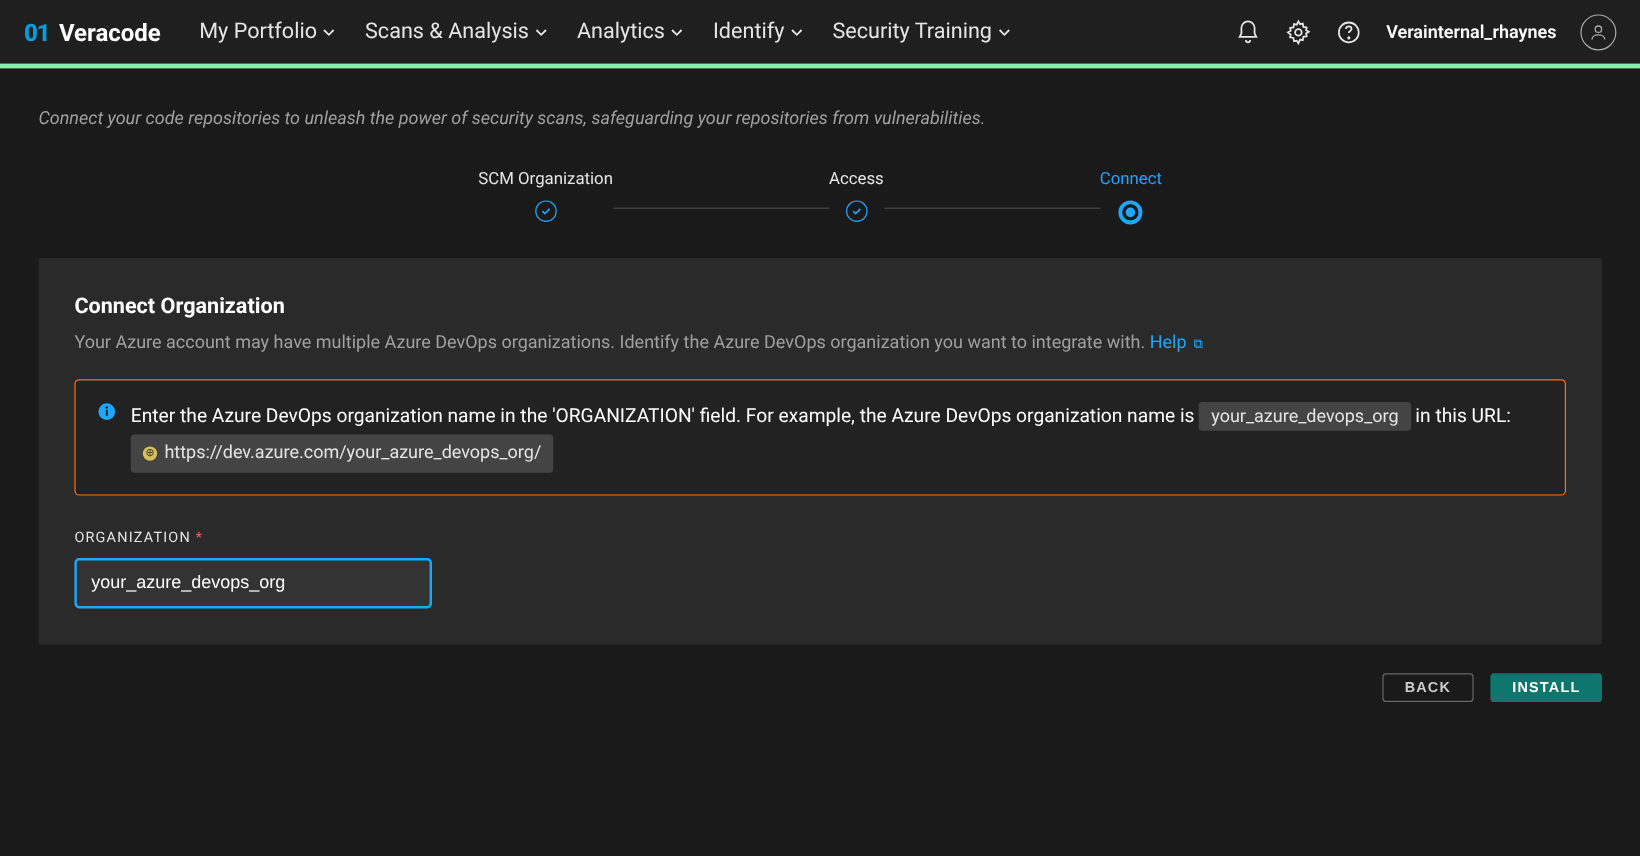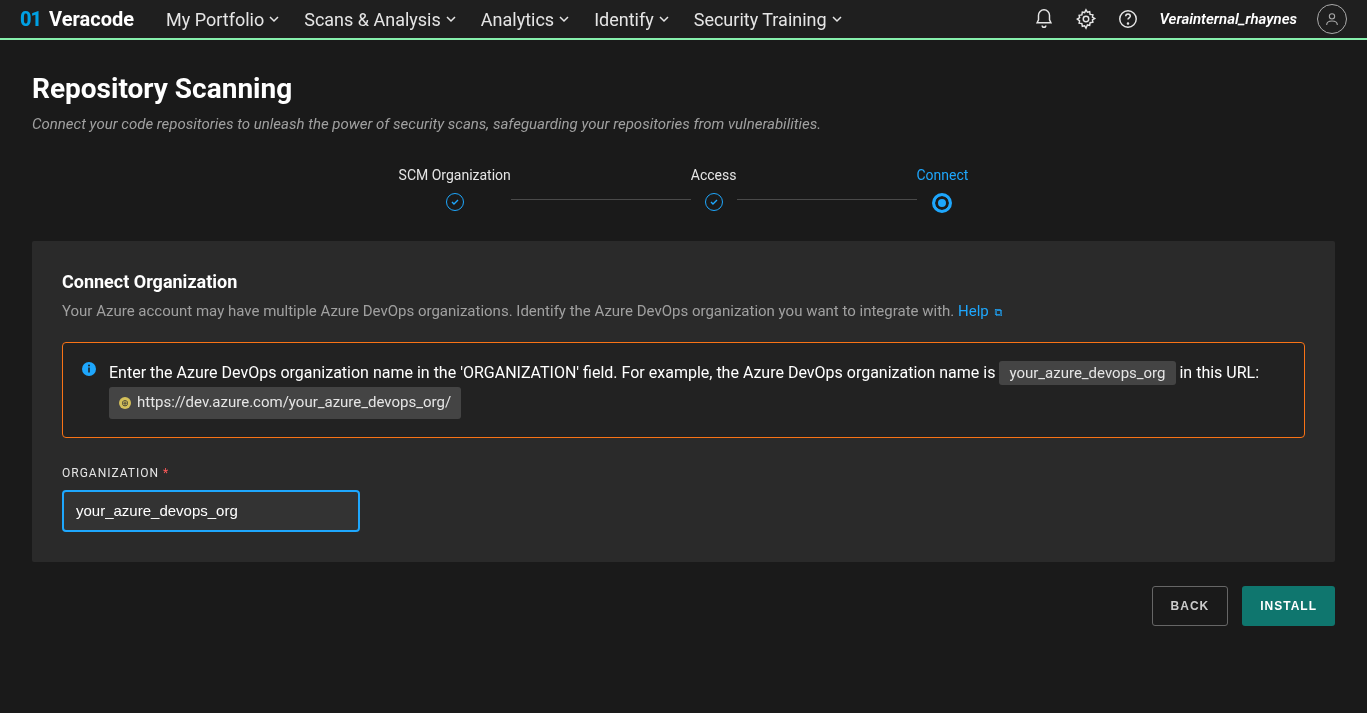--- a/index.html
+++ b/index.html
@@ -10,23 +10,23 @@
     font-size: 14px;
     width: 1367px;
     height: 713px;
     overflow: hidden;
   }
 
   
   .header {
     display: flex;
     align-items: center;
-    height: 40px;
+    height: 57px;
     padding: 0 20px;
-    border-bottom: 2px solid #86efac;
+    border-bottom: 4px solid #86efac;
     background: #1f1f1f;
   }
   .logo {
     display: flex;
     align-items: center;
     gap: 8px;
     margin-right: 32px;
   }
   .logo-mark {
     font-weight: 800;
@@ -53,21 +53,20 @@
   }
   .chev {
     display: inline-block;
   }
   .chev svg { display:block; }
   .spacer { flex: 1; }
   .header-icons {
     display: flex;
     align-items: center;
     gap: 20px;
-    font-style: italic;
   }
   .hicon {
     width: 22px;
     height: 22px;
     color: #e5e5e5;
     cursor: pointer;
   }
   .username {
     font-weight: 600;
     font-size: 15px;
@@ -244,21 +243,21 @@
   }
 
   
   .btn-row {
     display: flex;
     justify-content: flex-end;
     gap: 14px;
     margin-top: 24px;
   }
   .btn {
-    height: 40px;
+    height: 24px;
     padding: 0 18px;
     border-radius: 3px;
     font-size: 12px;
     font-weight: 600;
     letter-spacing: 1px;
     cursor: pointer;
     border: none;
   }
   .btn.secondary {
     background: transparent;
@@ -345,21 +344,20 @@
     <span class="avatar">
       <svg width="16" height="16" viewBox="0 0 24 24" fill="none" stroke="#aaa" stroke-width="1.6">
           <circle cx="12" cy="8" r="4"></circle>
           <path d="M4 21c0-4 4-6 8-6s8 2 8 6"></path>
         </svg>
     </span>
   </div>
 </div>
 
 <div class="page">
-  <div class="page-title">Repository Scanning</div>
   <div class="page-subtitle">Connect your code repositories to unleash the power of security scans, safeguarding your repositories from vulnerabilities.</div>
 
   <div class="stepper">
     <div class="step">
       <div class="step-label">SCM Organization</div>
       <div class="step-dot done">
         <svg viewBox="0 0 10 10">
             <path d="M2 5l2 2 4-4" stroke="#1ea7fd" stroke-width="1.4" fill="none"></path>
           </svg>
       </div>

